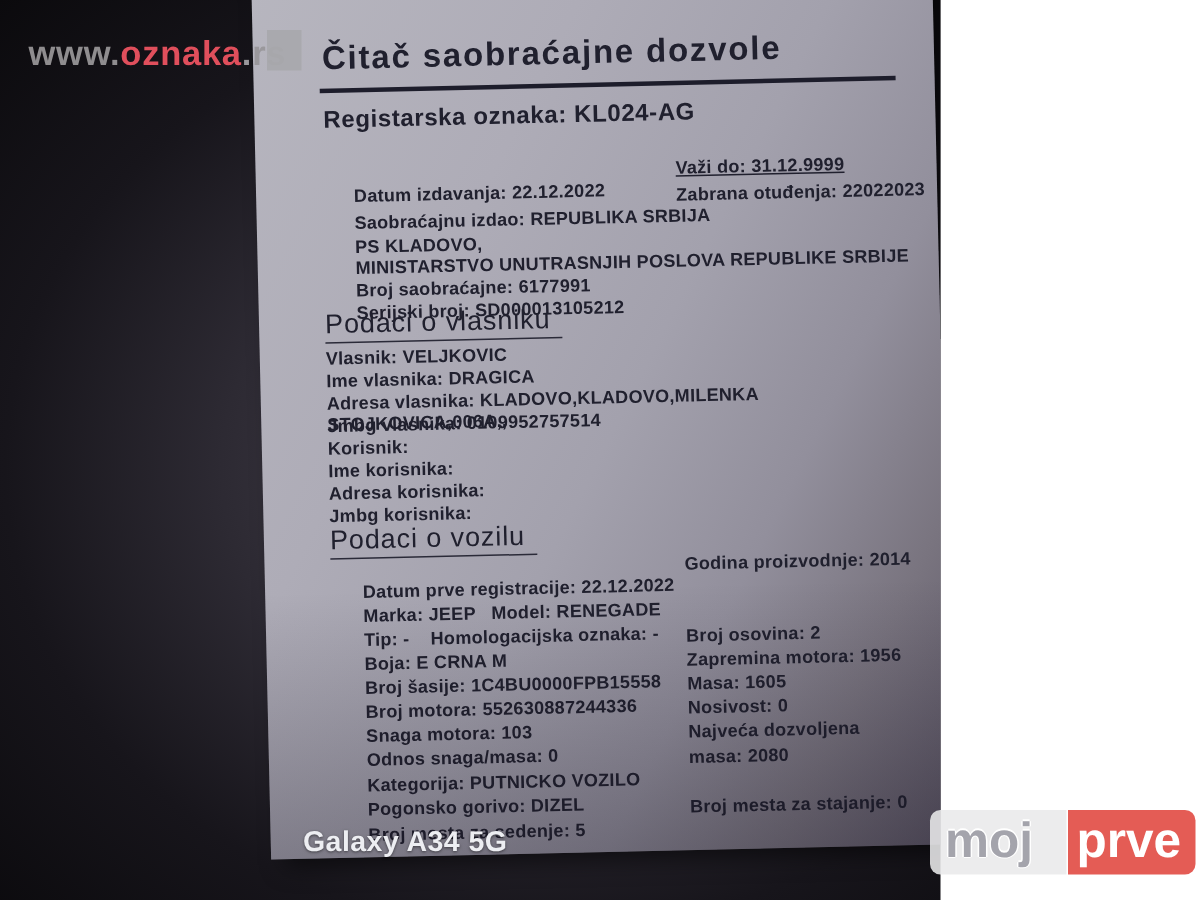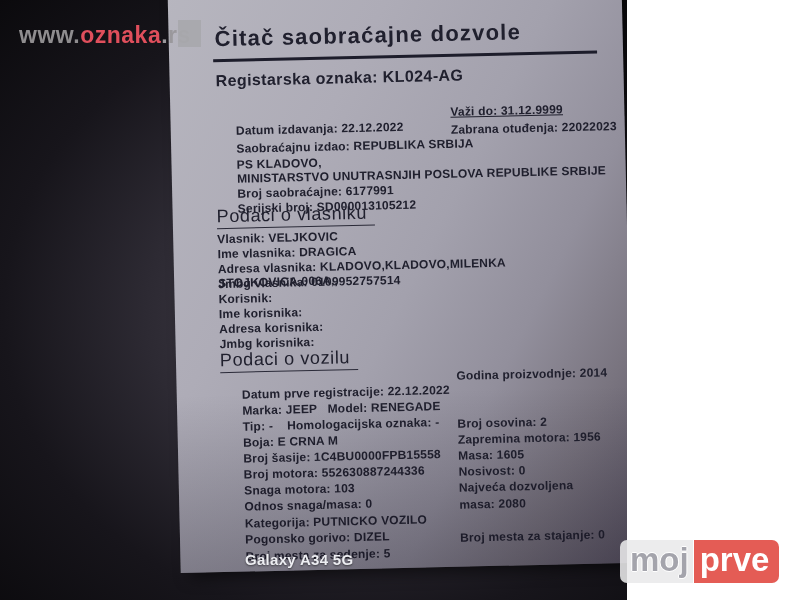--- a/index.html
+++ b/index.html
@@ -57,34 +57,34 @@
   }
   .row .ul{text-decoration:underline;}
   .sec-head{
     position:absolute;left:44px;
     font-size:18px;font-weight:normal;letter-spacing:0.6px;
     border-bottom:1.5px solid #2a2a38;padding:0 8px 1px 0;white-space:nowrap;
   }
   
   .camlabel{
     position:absolute;left:202px;top:551px;z-index:25;
-    color:#edeef2;font-size:15px;font-weight:bold;letter-spacing:0.3px;
-    text-shadow:0 1px 2px rgba(0,0,0,0.5);white-space:nowrap;margin-left:43px;
+    color:#edeef2;font-size:19px;font-weight:bold;letter-spacing:0.3px;
+    text-shadow:0 1px 2px rgba(0,0,0,0.5);white-space:nowrap;
   }
   
   .logo{
     position:absolute;left:620px;top:540px;height:43px;z-index:40;
     display:flex;align-items:stretch;
     font-weight:bold;font-size:33px;letter-spacing:0;line-height:40px;
   }
   .logo .moj{
     background:rgba(233,233,235,0.88);
     color:#a4a4ac;
     border-radius:7px 0 0 7px;
-    padding:0 4px 0 10px;
+    padding:0 22px 0 10px;
     text-shadow:1px 0 0 #fff,-1px 0 0 #fff,0 1px 0 #fff,0 -1px 0 #fff;
   }
   .logo .auto{
     background:rgba(226,80,72,0.93);
     color:#ffffff;
     border-radius:0 7px 7px 0;
     padding:0 10px 0 6px;
     margin-left:1px;
   }
 </style>

